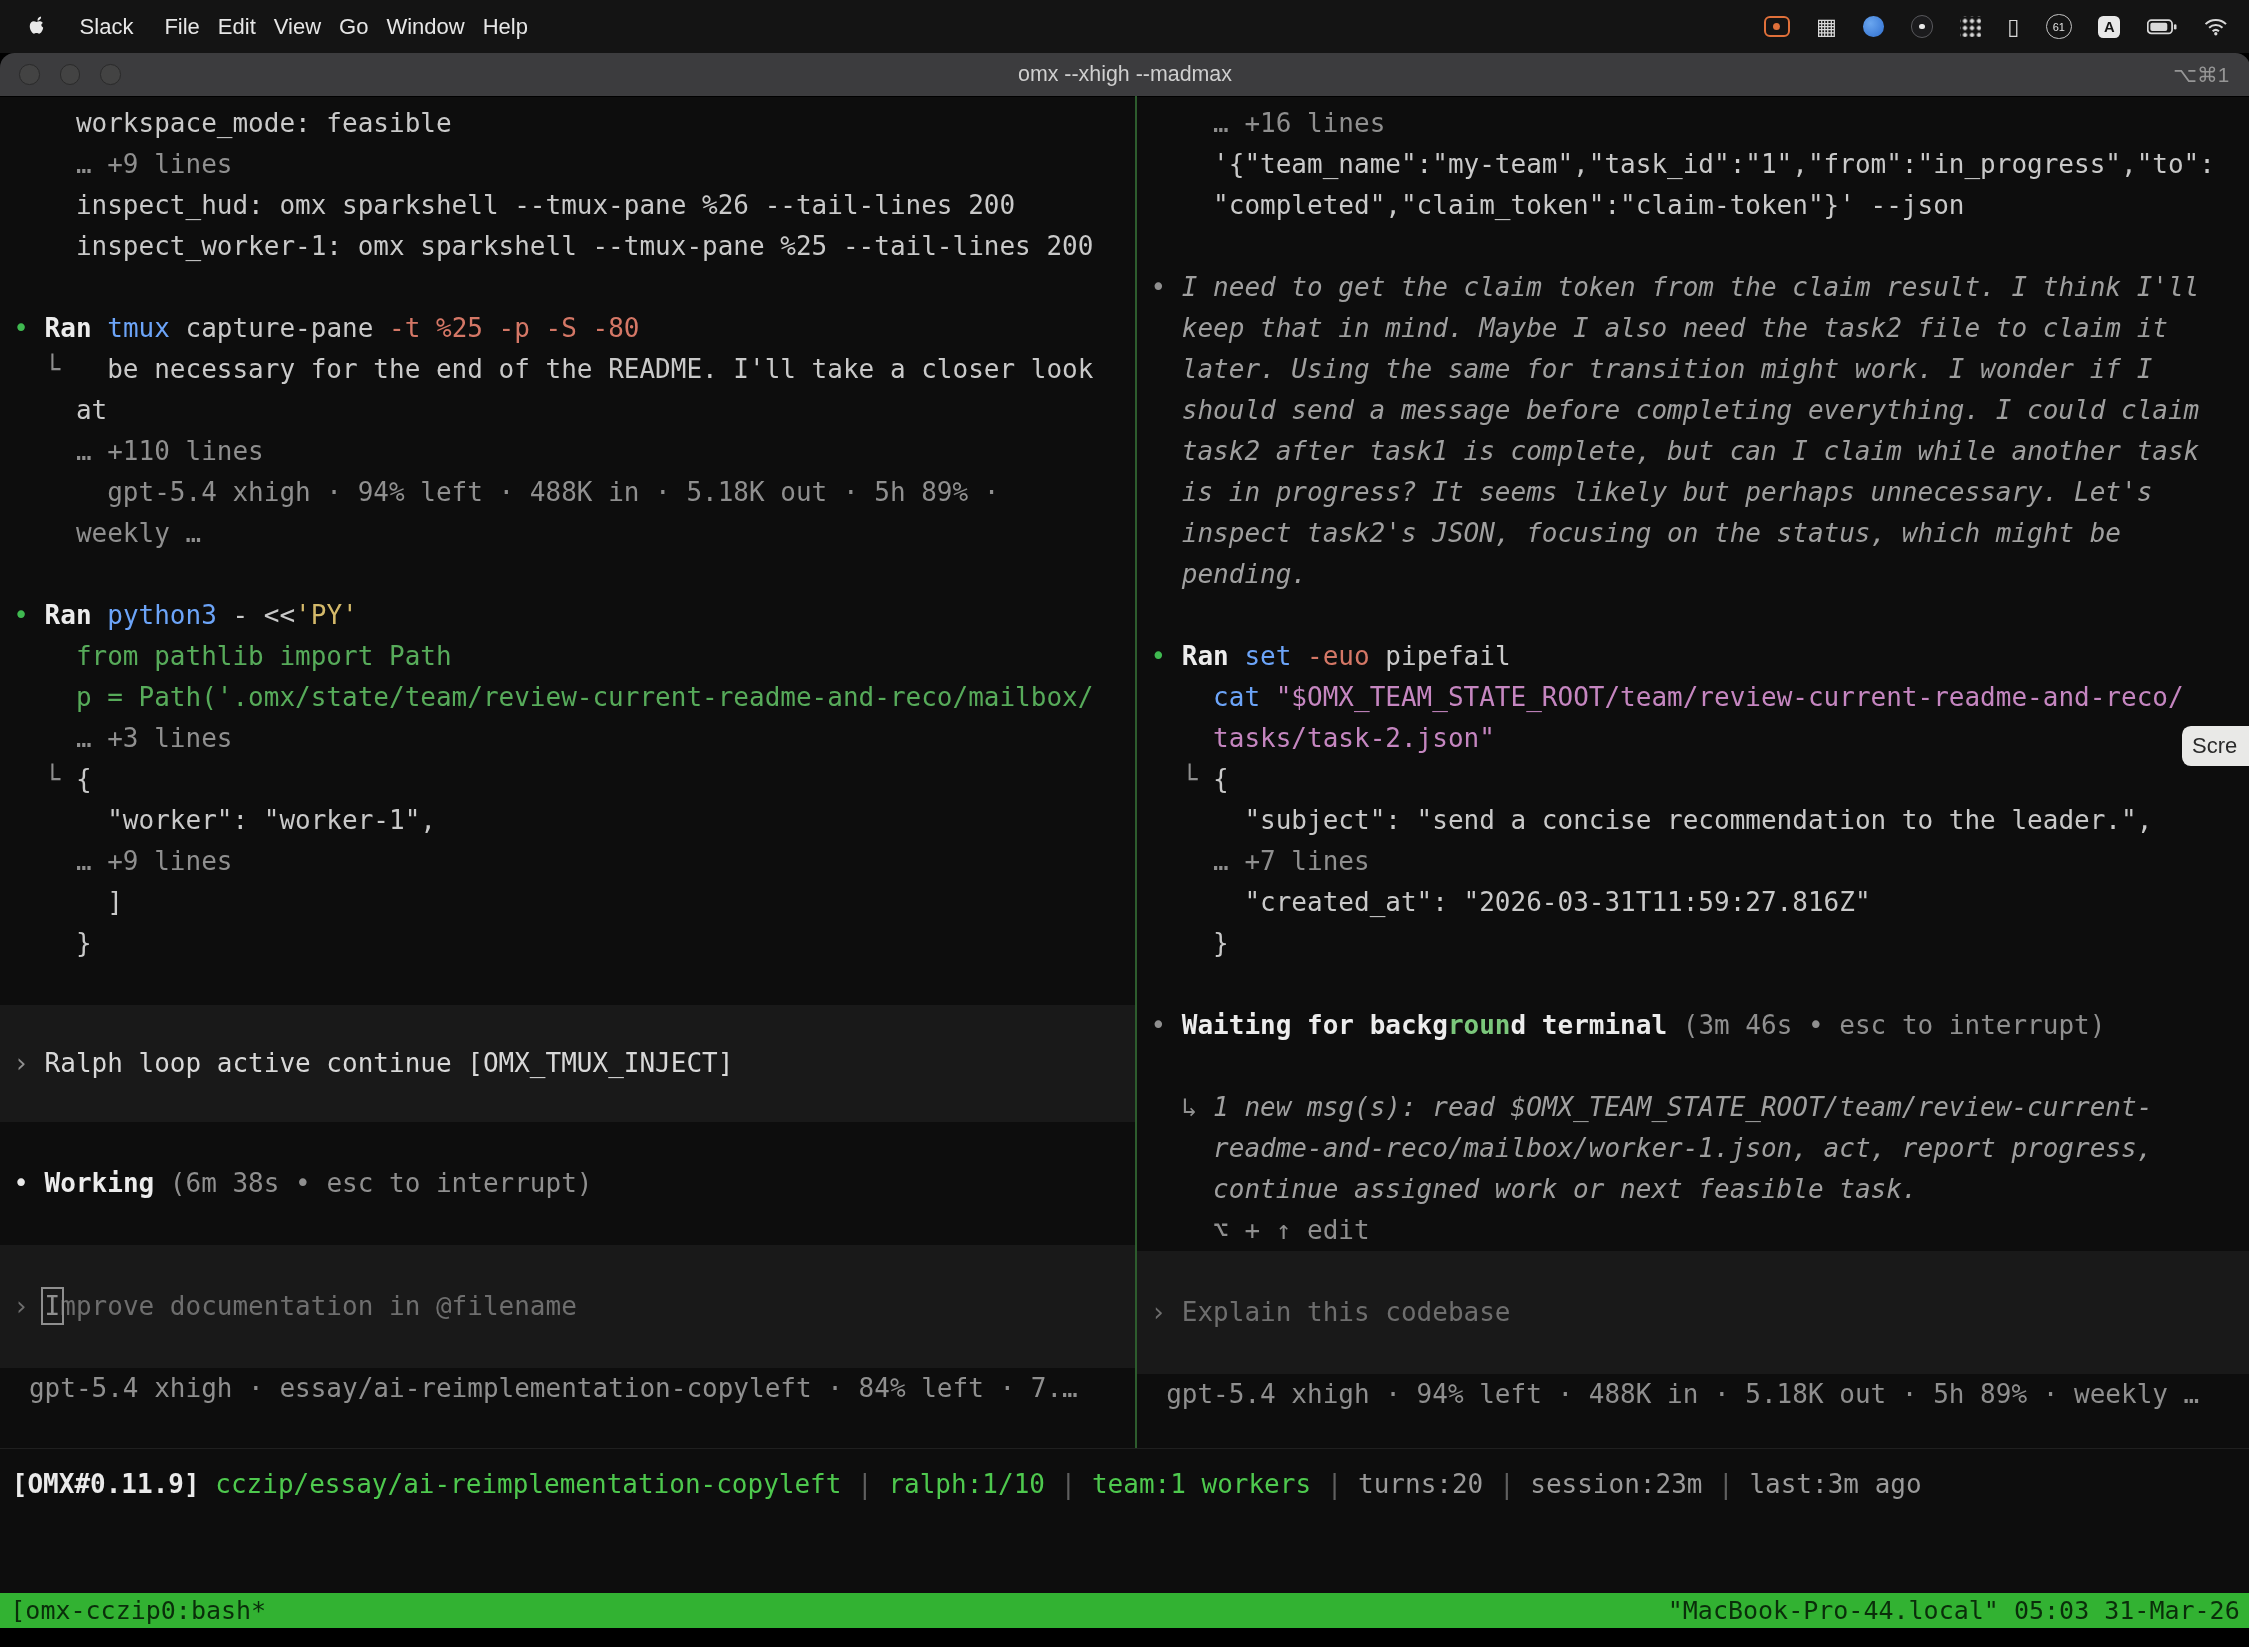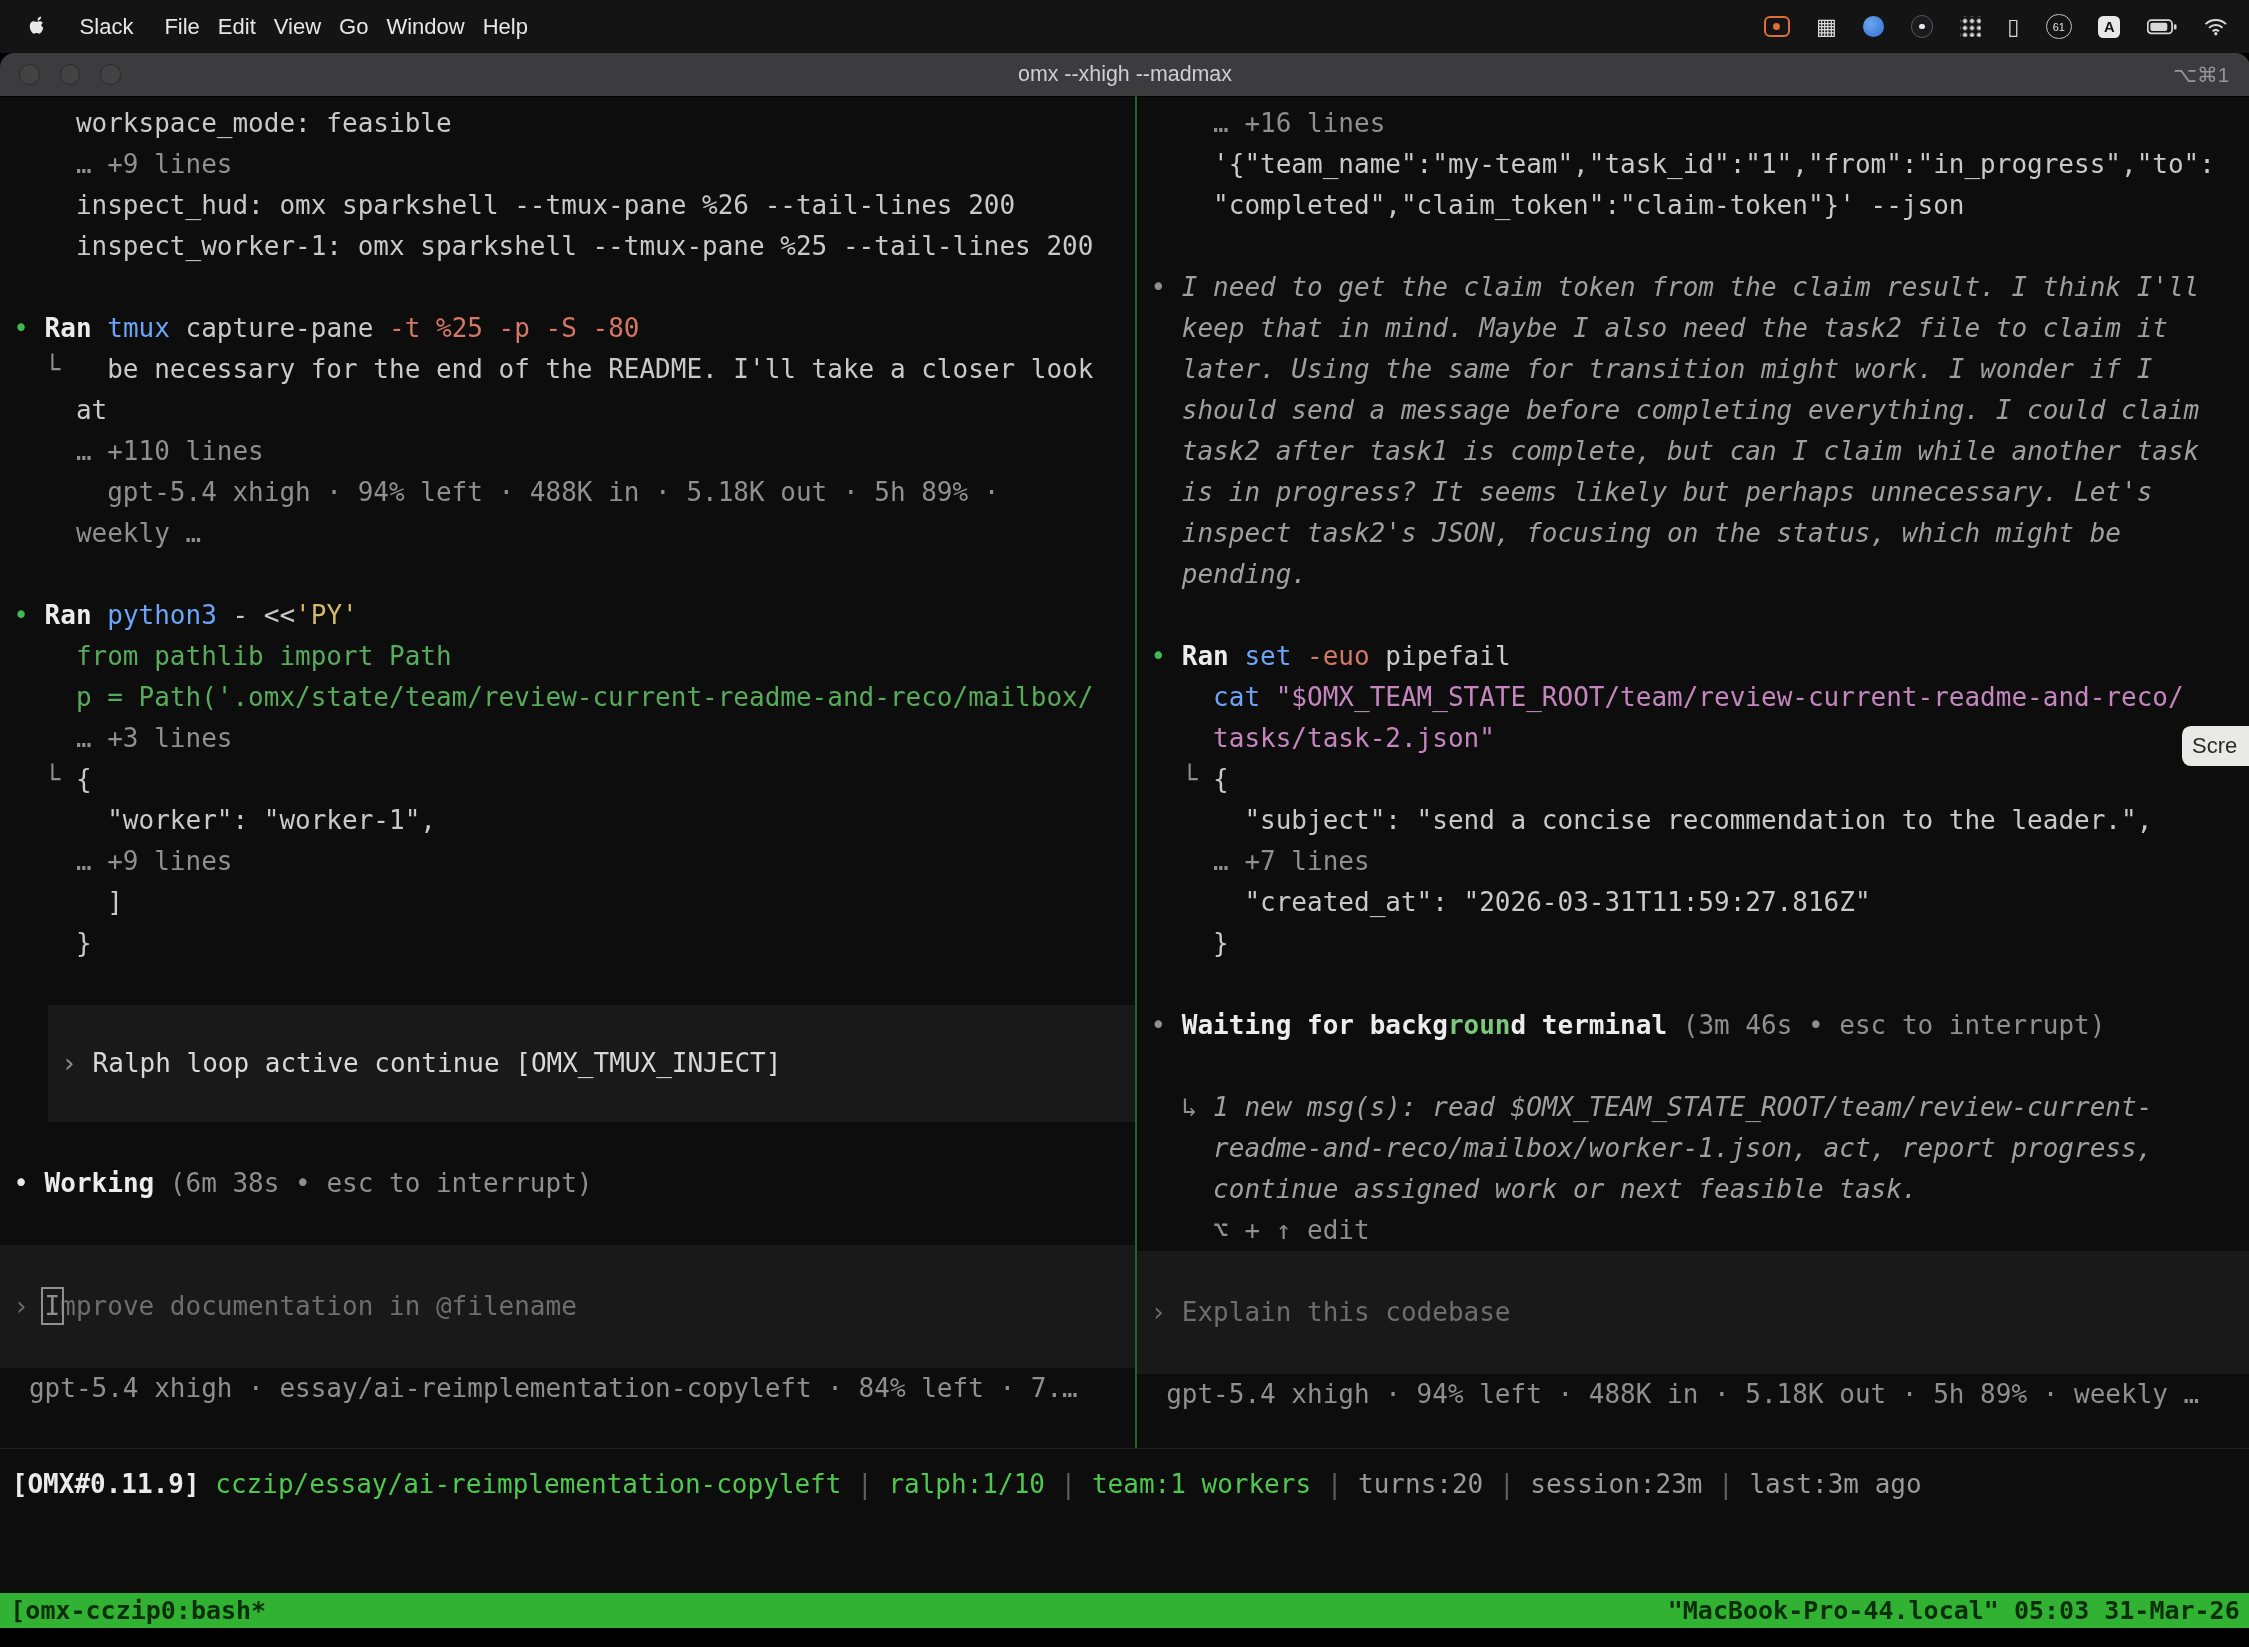--- a/index.html
+++ b/index.html
@@ -44,21 +44,21 @@
   
   .term{position:absolute;top:43px;left:0;right:0;height:1352px;display:flex;
     border-bottom:1.5px solid #1f1f1f;
     font-family:"DejaVu Sans Mono","Liberation Mono",monospace;font-size:26px;color:#c9c9c9;}
   .pane{padding-top:7.4px;overflow:hidden;position:relative;}
   .pane.left{width:1135px;}
   .divider{width:2.2px;background:#2d5c2d;}
   .pane.right{flex:1;}
   .tline{min-height:41px;line-height:41px;white-space:pre;overflow:hidden;
     padding-left:calc(13.3px + var(--ind,0) * 1ch);}
-  .tline.band{background:#191919;padding-top:38px;padding-bottom:38px;margin-left:48px;}
+  .tline.band{background:#191919;padding-top:38px;padding-bottom:38px;}
   .tline.prompt{background:#191919;padding-top:41px;padding-bottom:41px;}
 
   .fg{color:#c9c9c9;} .fg2{color:#d8d8d8;}
   .dim{color:#8f8f8f;}
   .bold{color:#ececec;font-weight:bold;}
   .gbullet{color:#3fb950;}
   .wbullet{color:#e8e8e8;}
   .blue{color:#6ca4f8;}
   .red{color:#d47766;}
   .green{color:#57ab5a;}
@@ -71,21 +71,21 @@
 
   
   .status-line{position:absolute;left:11.8px;right:0;top:1411px;height:41px;line-height:41px;
     font-family:"DejaVu Sans Mono","Liberation Mono",monospace;font-size:26px;white-space:pre;overflow:hidden;}
   .sbold{color:#eaeaea;font-weight:bold;}
   .sgreen{color:#4ec94e;}
   .sdim{color:#9a9a9a;}
   .ssep{color:#5f5f5f;}
   .tmux-bar{position:absolute;left:0;right:0;top:1540px;height:35px;background:#32b232;color:#0a2e0a;
     font-family:"DejaVu Sans Mono","Liberation Mono",monospace;font-size:25px;line-height:35px;
-    display:flex;justify-content:space-between;padding:0 10.3px;white-space:pre;box-sizing:border-box;font-weight:bold;}
+    display:flex;justify-content:space-between;padding:0 10.3px;white-space:pre;box-sizing:border-box;}
   .below-bar{position:absolute;left:0;right:0;top:1575px;bottom:0;background:#000;}
 
   
   .overlay-btn{position:absolute;right:0;top:726px;height:40px;min-width:58px;background:#e9e9e7;
     color:#2a2a2a;font-size:22px;border-radius:8.9px 0 0 8.9px;display:flex;align-items:center;
     padding-left:10.3px;z-index:10;overflow:hidden;}
 </style>
 </head>
 <body>
 

